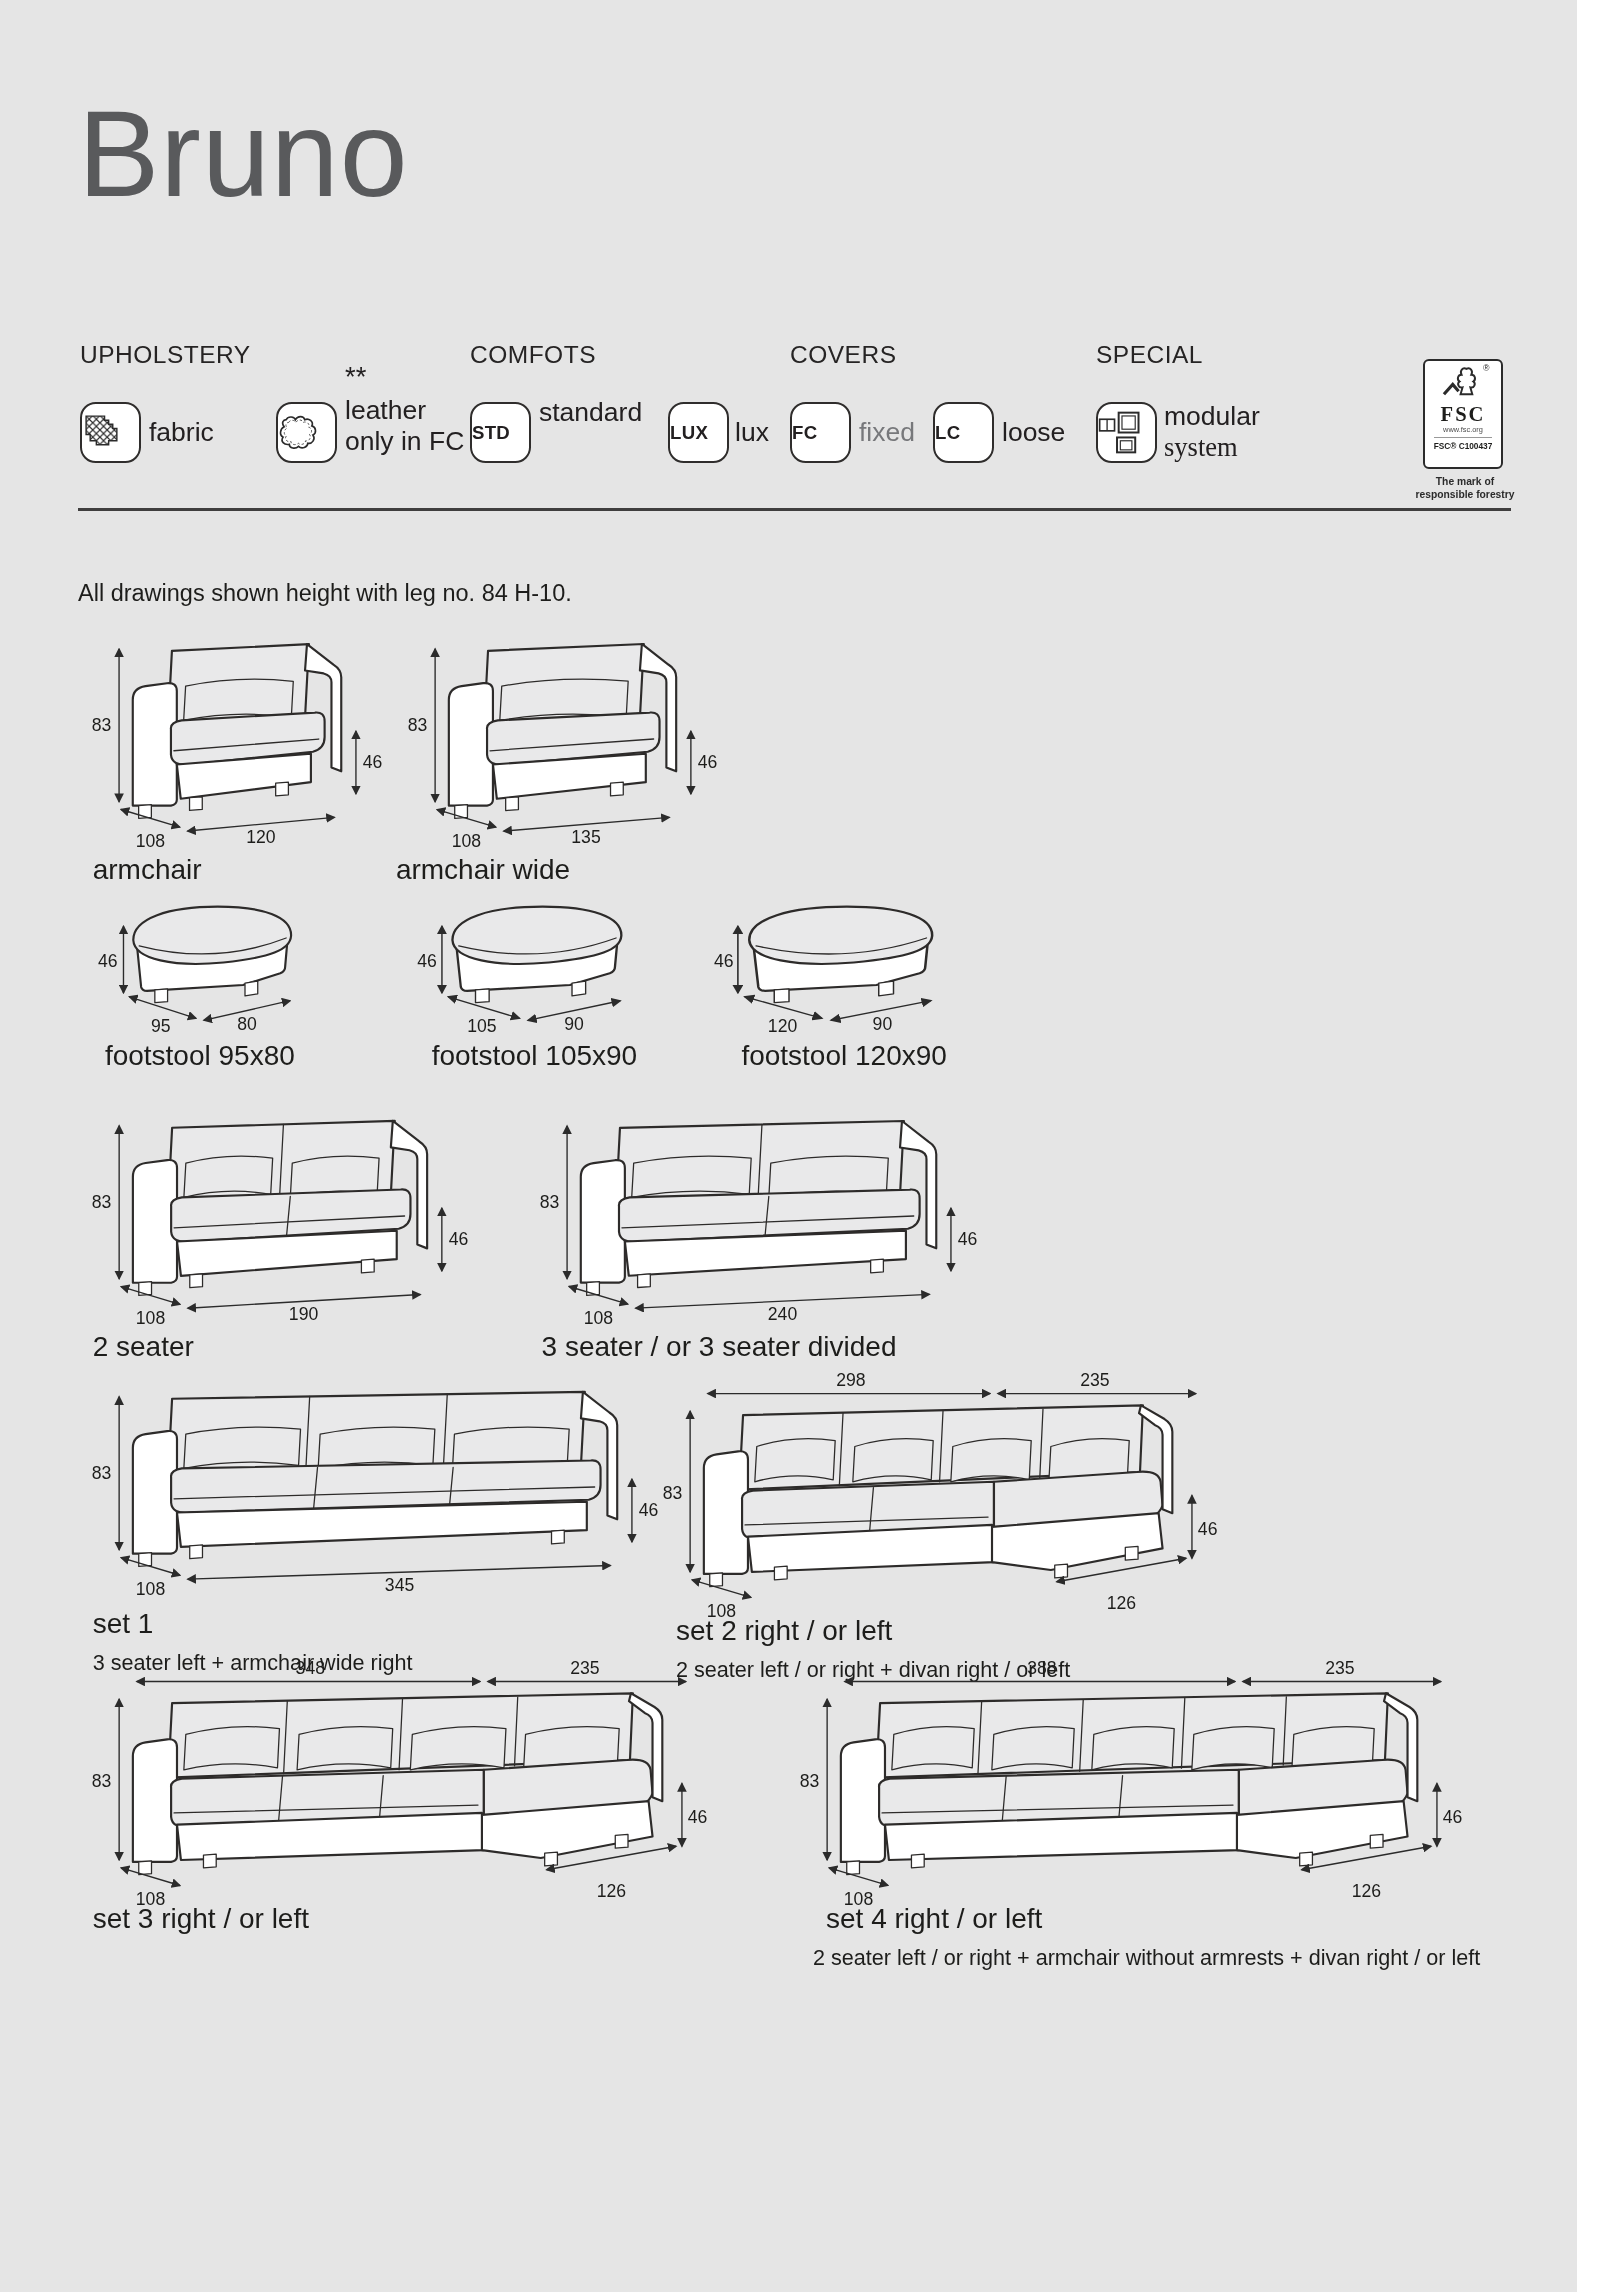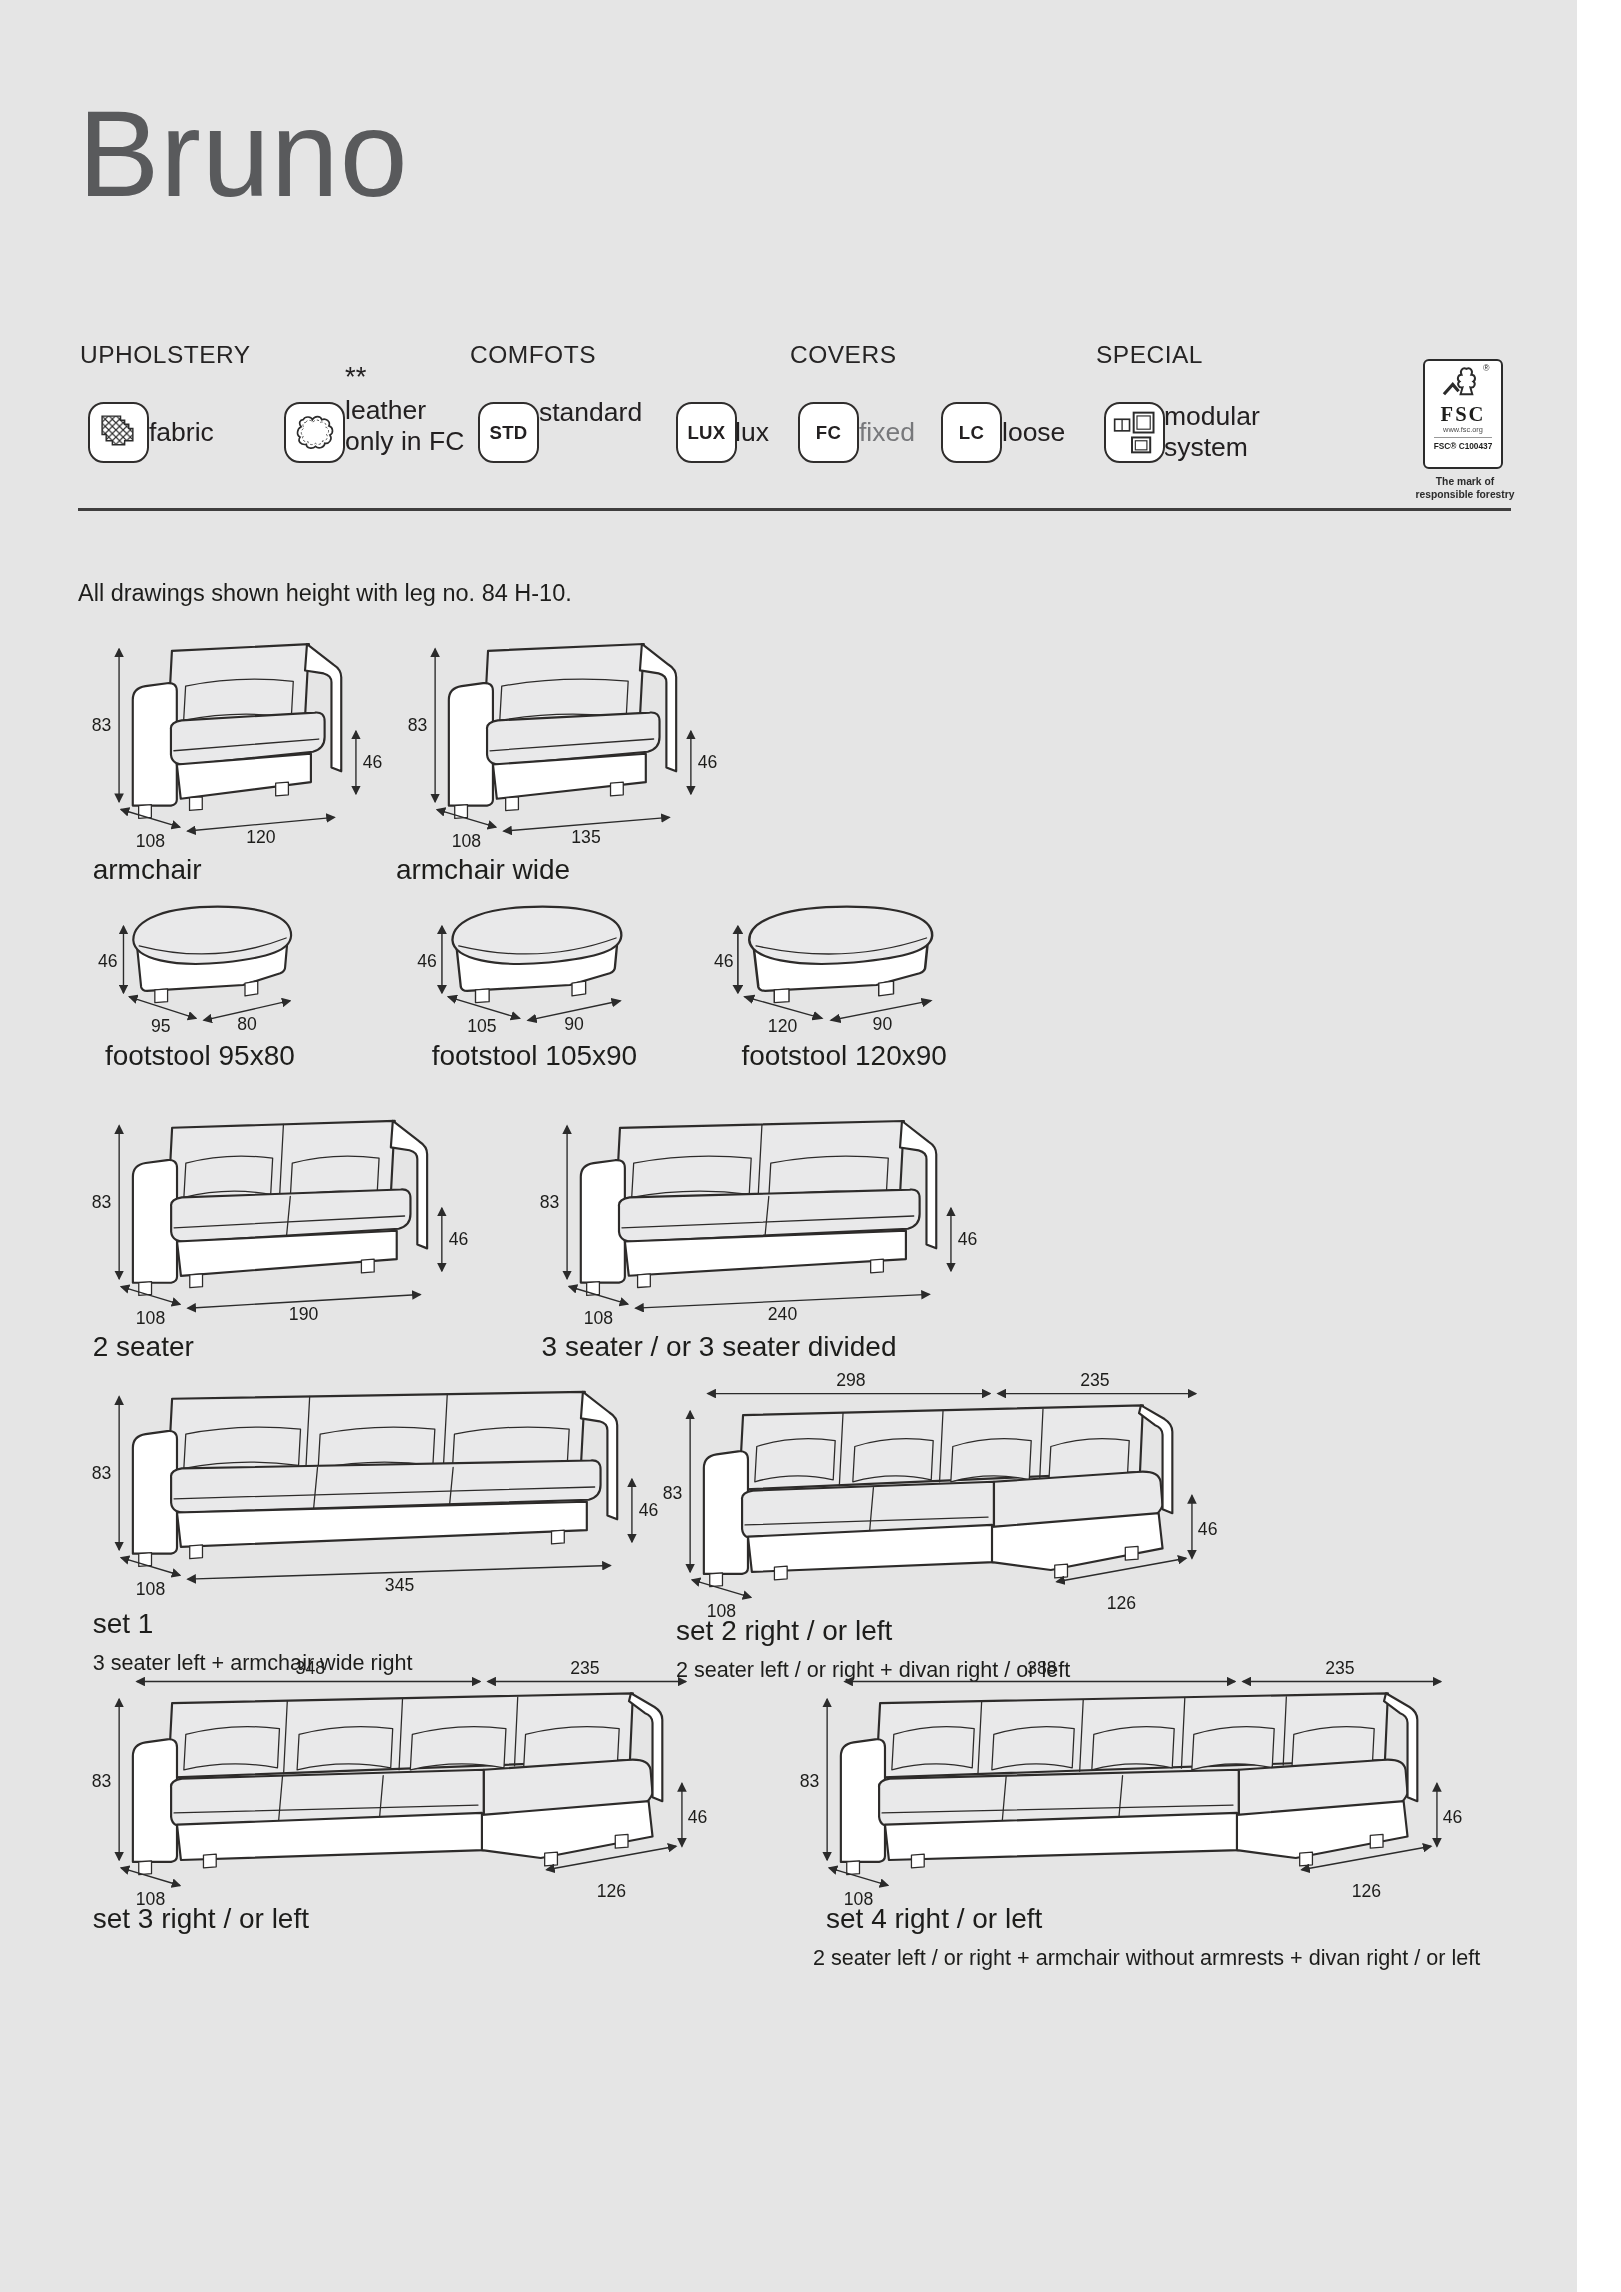--- a/index.html
+++ b/index.html
@@ -3,21 +3,21 @@
 <meta charset="utf-8">
 <style>
   html,body{margin:0;padding:0;background:#ffffff;}
   .page{position:relative;width:1577px;height:2293px;background:#e5e5e5;overflow:hidden;
         font-family:"Liberation Sans",sans-serif;color:#1d1d1b;}
   .abs{position:absolute;}
   
   .title{font-size:122px;line-height:1;color:#595a5c;letter-spacing:1px;}
   .sec-head{font-size:24.5px;color:#262424;letter-spacing:0.5px;}
   .badge{width:61px;height:61px;border:2px solid #2f2d2c;border-radius:15.7px;
-         display:flex;align-items:center;justify-content:center;background:#fff;box-sizing:border-box;margin-left:8px;}
+         display:flex;align-items:center;justify-content:flex-start;background:#fff;box-sizing:border-box;}
   .badge span{font-size:18.6px;font-weight:bold;letter-spacing:0.3px;color:#232021;}
   .leg-label{font-size:26.5px;color:#232021;line-height:29px;}
   .leg-grey{color:#77787b;}
   .stars{font-size:27.4px;color:#232021;}
   .hr{position:absolute;background:#3f3e3e;height:2.9px;}
   
   .fsc-box{width:80px;height:110px;border:2px solid #2b2b2b;border-radius:5.9px;box-sizing:border-box;
            display:flex;flex-direction:column;align-items:center;background:#fff;}
   .fsc-acr{font-family:"Liberation Serif",serif;font-size:20.6px;font-weight:bold;letter-spacing:2px;line-height:1;margin-top:-2px;}
   .fsc-url{font-size:7.4px;color:#4c4c4c;line-height:1.4;}
@@ -100,21 +100,21 @@
     <svg width="43" height="45" viewBox="0 0 52 54">
       <rect x="2" y="11" width="18" height="14" class="icon-stroke" stroke-width="2"></rect>
       <line x1="11" y1="11" x2="11" y2="25" class="icon-stroke" stroke-width="1.6"></line>
       <rect x="25" y="3" width="24" height="24" class="icon-stroke" stroke-width="2.4"></rect>
       <rect x="29" y="7" width="16" height="16" class="icon-stroke" stroke-width="1.4"></rect>
       <rect x="23" y="33" width="22" height="18" class="icon-stroke" stroke-width="2.4"></rect>
       <rect x="27" y="37" width="14" height="11" class="icon-stroke" stroke-width="1.4"></rect>
     </svg>
   </div>
   <div class="abs leg-label" style="left:1164px;top:402px;">modular</div>
-  <div class="abs leg-label" style="left:1164px;top:433px;">system</div>
+  <div class="abs leg-label" style="left:1164px;top:433px;font-family:Liberation Serif, serif;">system</div>
 
   <div class="abs fsc-box" style="left:1423px;top:359px;">
     <svg width="55" height="45" viewBox="0 0 56 46">
       <text x="48" y="10" font-size="9" fill="#2b2b2b">®</text>
       <path d="M8 34 L17 24 L23 31" class="icon-stroke" stroke-width="3.2"></path>
       <path d="M31 8 C27 6 24 10 26 14 C22 14 21 19 24 21 C21 23 23 28 27 27 L25 34 L37 34 L35 27 C39 28 41 23 38 21 C41 19 40 14 36 14 C38 10 35 6 31 8 Z" class="icon-stroke" stroke-width="2"></path>
     </svg>
     <div class="fsc-acr">FSC</div>
     <div class="fsc-url">www.fsc.org</div>
     <div class="fsc-lic">FSC® C100437</div>

